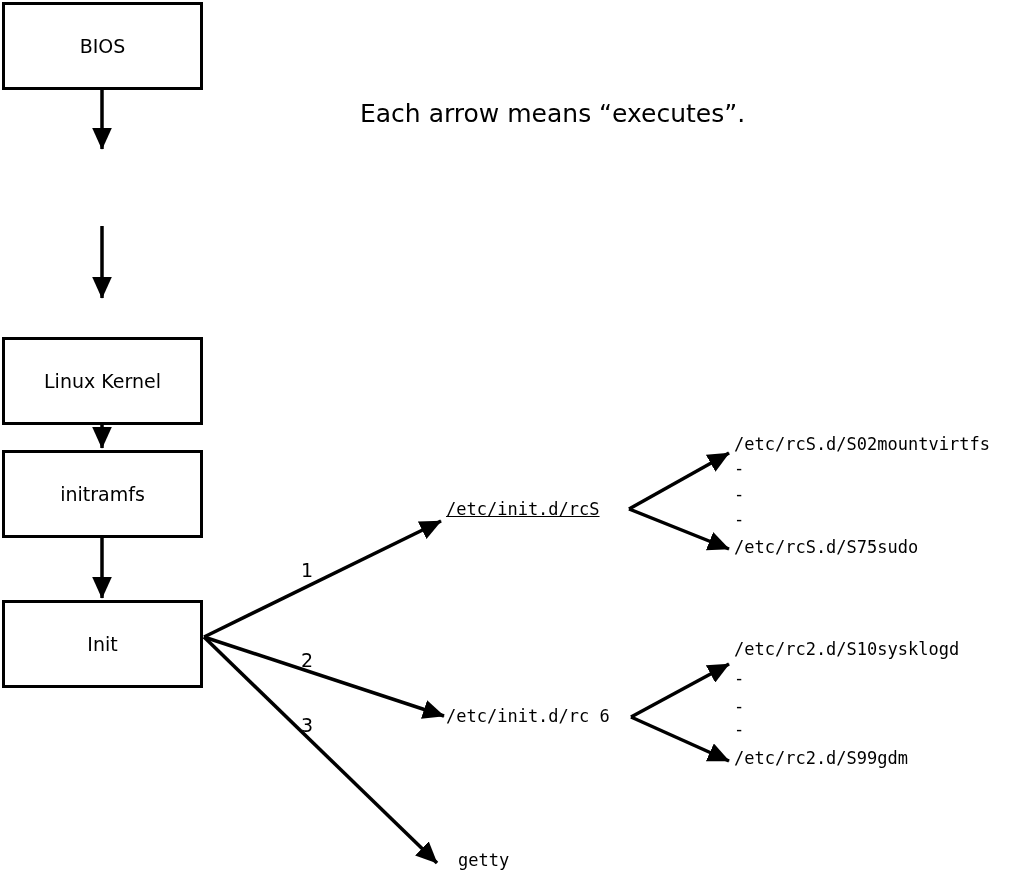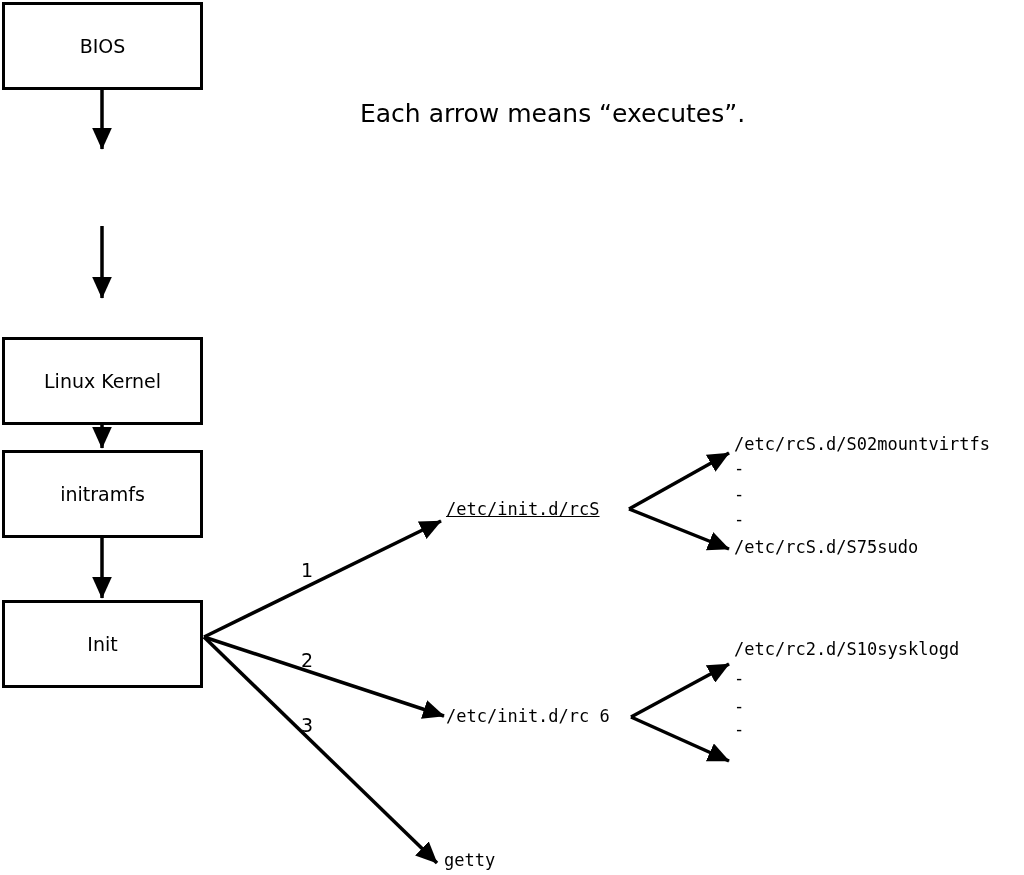--- a/index.html
+++ b/index.html
@@ -96,26 +96,27 @@
     </div>
 
   <span class="note" style="left:360px; top:102px;">Each arrow means “executes”.</span>
 
   <span class="branch-num" style="left:301px; top:558px;">1</span>
   <span class="branch-num" style="left:301px; top:648px;">2</span>
   <span class="branch-num" style="left:301px; top:713px;">3</span>
 
   <span class="mono" style="left:446px; top:497px;text-decoration:underline;">/etc/init.d/rcS</span>
   <span class="mono" style="left:446px; top:704px;">/etc/init.d/rc 6</span>
-  <span class="mono" style="left:444px; top:848px;">getty</span>
+  <span class="mono" style="left:458px; top:848px;">getty</span>
 
   <span class="mono" style="left:734px; top:432px;">/etc/rcS.d/S02mountvirtfs</span>
   <span class="mono" style="left:734px; top:456px;">-</span>
   <span class="mono" style="left:734px; top:482px;">-</span>
   <span class="mono" style="left:734px; top:507px;">-</span>
   <span class="mono" style="left:734px; top:535px;text-align:right;">/etc/rcS.d/S75sudo</span>
 
   <span class="mono" style="left:734px; top:637px;">/etc/rc2.d/S10sysklogd</span>
   <span class="mono" style="left:734px; top:666px;">-</span>
   <span class="mono" style="left:734px; top:694px;">-</span>
   <span class="mono" style="left:734px; top:717px;">-</span>
+  <span class="mono" style="left:734px; top:746px;">/etc/rc2.d/S99gdm</span>
 
 </div>
 
 </body></html>

